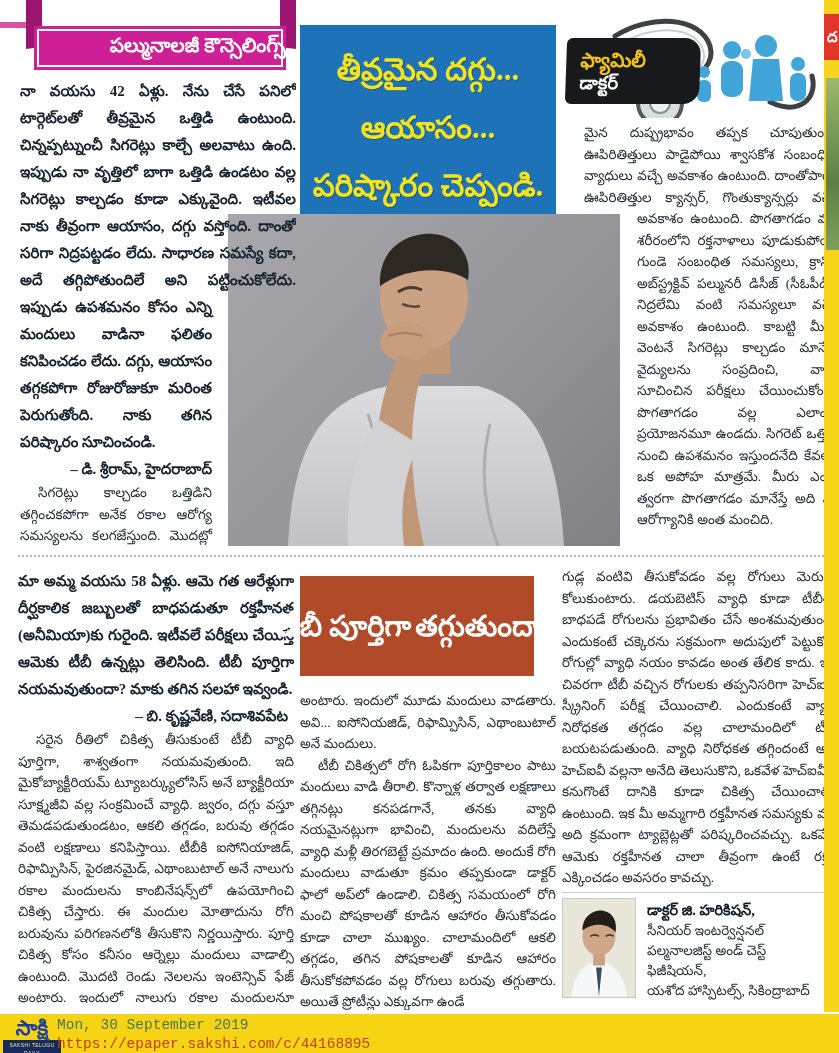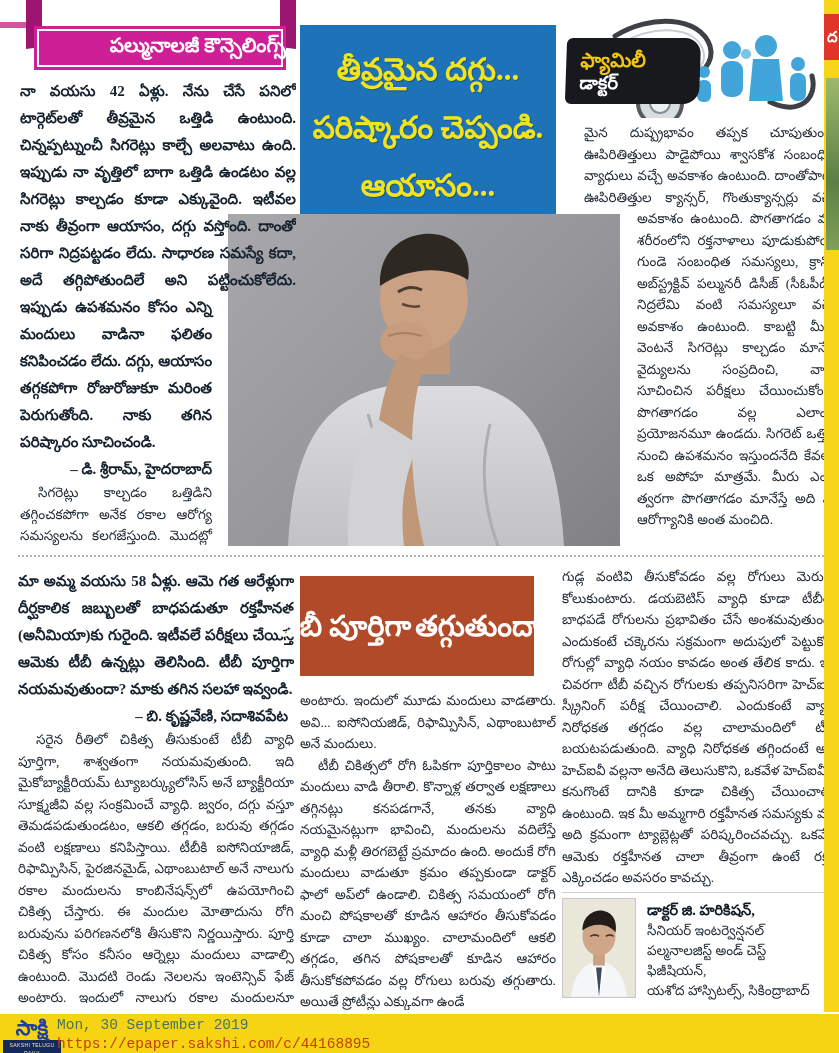--- a/index.html
+++ b/index.html
@@ -123,22 +123,22 @@
 
   <div class="edge-sliver"></div>
   <div class="ribbon-fold left"></div>
   <div class="ribbon-fold right"></div>
   <div class="ribbon">
     <span>పల్మునాలజీ కౌన్సెలింగ్స్</span>
   </div>
 
   <div class="headline1">
     <div class="hl">తీవ్రమైన దగ్గు...</div>
+    <div class="hl">ఆయాసం...</div>
     <div class="hl">పరిష్కారం చెప్పండి.</div>
-    <div class="hl">ఆయాసం...</div>
   </div>
 
   <div class="family-badge">
     <svg class="badge-art" viewBox="0 0 264 112">
 
       <path d="M55,30 C90,8 140,10 150,40 C158,66 120,78 108,92" fill="none" stroke="#3d4145" stroke-width="5" stroke-linecap="round"></path>
       <path d="M60,38 C95,18 135,20 143,44 C150,64 122,70 118,84" fill="none" stroke="#c9ced2" stroke-width="2" stroke-linecap="round"></path>
       <circle cx="100" cy="97" r="22" fill="#d8dde0" stroke="#55595d" stroke-width="4"></circle>
       <circle cx="100" cy="97" r="10" fill="#eef1f3" stroke="#8a8f93" stroke-width="2"></circle>
       <path d="M210,96 C240,110 258,92 252,70" fill="none" stroke="#3d4145" stroke-width="5" stroke-linecap="round"></path>

